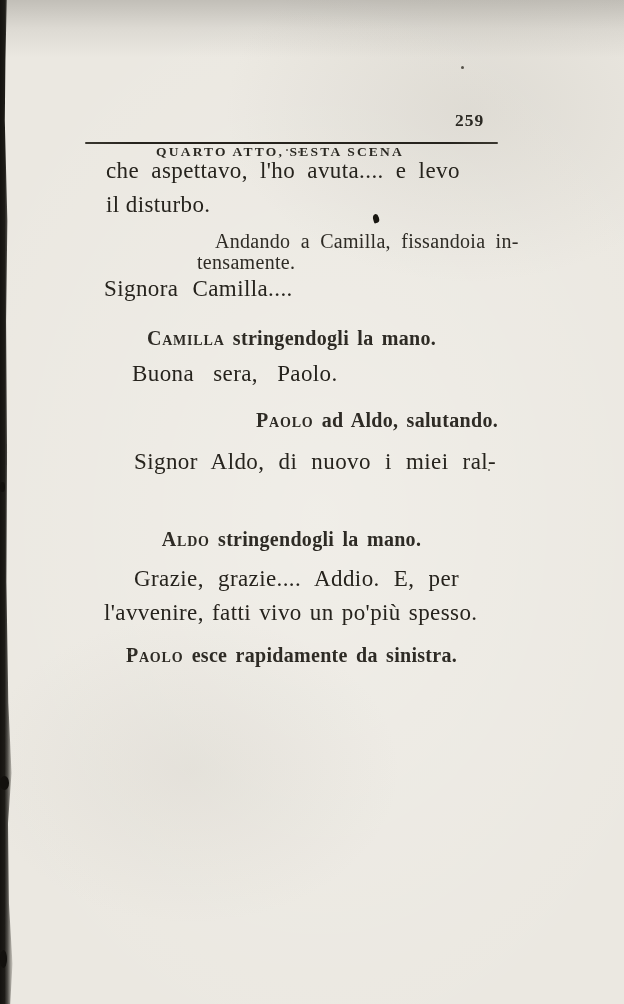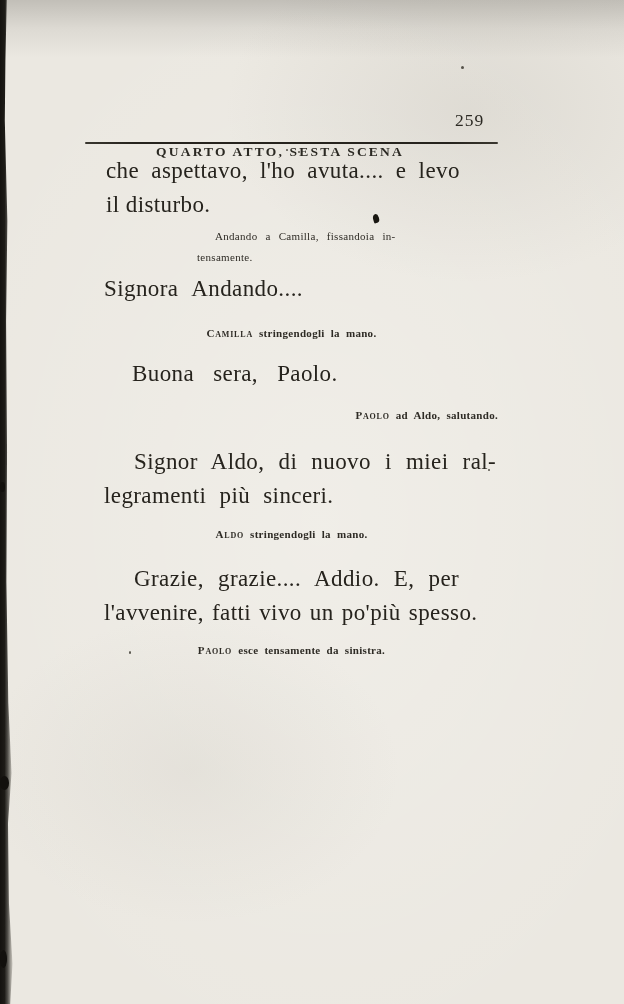--- a/index.html
+++ b/index.html
@@ -44,37 +44,37 @@
     position: absolute; left: 85px; top: 116px; width: 390px;
     text-align: center;
     font-size: 13.5px; font-weight: 600;
     letter-spacing: 2.2px;
     color: #2b2923;
     white-space: nowrap;
     margin-top: 28px;
   }
   .page-number {
     position: absolute; left: 455px; top: 110px;
-    font-size: 17.5px; color: #2b2923; letter-spacing: 1px;
+    font-size: 17.5px; color: #2b2923; letter-spacing: 1px; font-weight: bold;
   }
   .header-rule {
     position: absolute; left: 85px; top: 142px; width: 413px; height: 2.2px;
     background: linear-gradient(to right, #3a372f, #26231d 12%, #26231d 88%, #3a372f);
     border-radius: 2px;
   }
   .dialogue {
     position: absolute;
     font-size: 23px; line-height: 1;
     letter-spacing: 0.4px;
     color: #26231d;
     white-space: nowrap;
   }
   .direction {
     position: absolute;
-    font-size: 11px; line-height: 1;
+    font-size: 20px; line-height: 1;
     letter-spacing: 0.3px;
     color: #2e2b25;
     white-space: nowrap;
   }
   .direction-centered {
     left: 85px; width: 413px; text-align: center; font-weight: bold;
   }
   .speaker {
     font-variant: small-caps;
     letter-spacing: 0.8px;
@@ -102,48 +102,47 @@
   <div class="header-rule"></div>
 
   <div class="dialogue" style="left:106px; top:159px; word-spacing:6px;">che aspettavo, l'ho avuta.... e levo</div>
   <div class="dialogue" style="left:106px; top:193px;">il disturbo.</div>
 
   <div class="ink-blot"></div>
 
   <div class="direction" style="left:215px; top:231px; word-spacing:5px;">Andando a Camilla, fissandoia in-</div>
   <div class="direction" style="left:197px; top:252px;">tensamente.</div>
 
-  <div class="dialogue" style="left:104px; top:277px; word-spacing:8px;">Signora Andando....</div>
+  <div class="dialogue" style="left:104px; top:277px; word-spacing:8px;">Signora Camilla....</div>
 
   <div class="direction direction-centered" style="top:328px; word-spacing:3px;">
     <span class="speaker">Camilla</span>
     <span>stringendogli la mano.</span>
   </div>
 
   <div class="dialogue" style="left:132px; top:362px; word-spacing:13px;">Buona sera, Paolo.</div>
 
   <div class="direction direction-centered" style="top:410px; word-spacing:3px;text-align:right;">
     <span class="speaker">Paolo</span>
     <span>ad Aldo, salutando.</span>
   </div>
 
   <div class="dialogue" style="left:134px; top:450px; word-spacing:8px;">Signor Aldo, di nuovo i miei ral-</div>
-  <div class="dialogue" style="left:104px; top:484px; word-spacing:7px;">legramenti più sinceri.</div>
 
   <div class="direction direction-centered" style="top:529px; word-spacing:3px;">
     <span class="speaker">Aldo</span>
     <span>stringendogli la mano.</span>
   </div>
 
   <div class="dialogue" style="left:134px; top:567px; word-spacing:8px;">Grazie, grazie.... Addio. E, per</div>
   <div class="dialogue" style="left:104px; top:601px; word-spacing:2px;">l'avvenire, fatti vivo un po'più spesso.</div>
 
   <div class="direction direction-centered" style="top:645px; word-spacing:3px;">
     <span class="speaker">Paolo</span>
-    <span>esce tensamente da sinistra.</span>
+    <span>esce rapidamente da sinistra.</span>
   </div>
 
   <div class="speck" style="left:461px; top:66px; width:3px; height:3px;"></div>
   <div class="speck" style="left:286px; top:149px; width:2px; height:2px;"></div>
   <div class="speck" style="left:298px; top:151px; width:2px; height:2px;"></div>
   <div class="speck" style="left:488px; top:469px; width:2px; height:2px;"></div>
   <div class="speck" style="left:129px; top:651px; width:2px; height:3px;"></div>
 
   <div class="binding"></div>
   <div class="binding-bump" style="left:0; top:776px; width:9px; height:14px;"></div>

